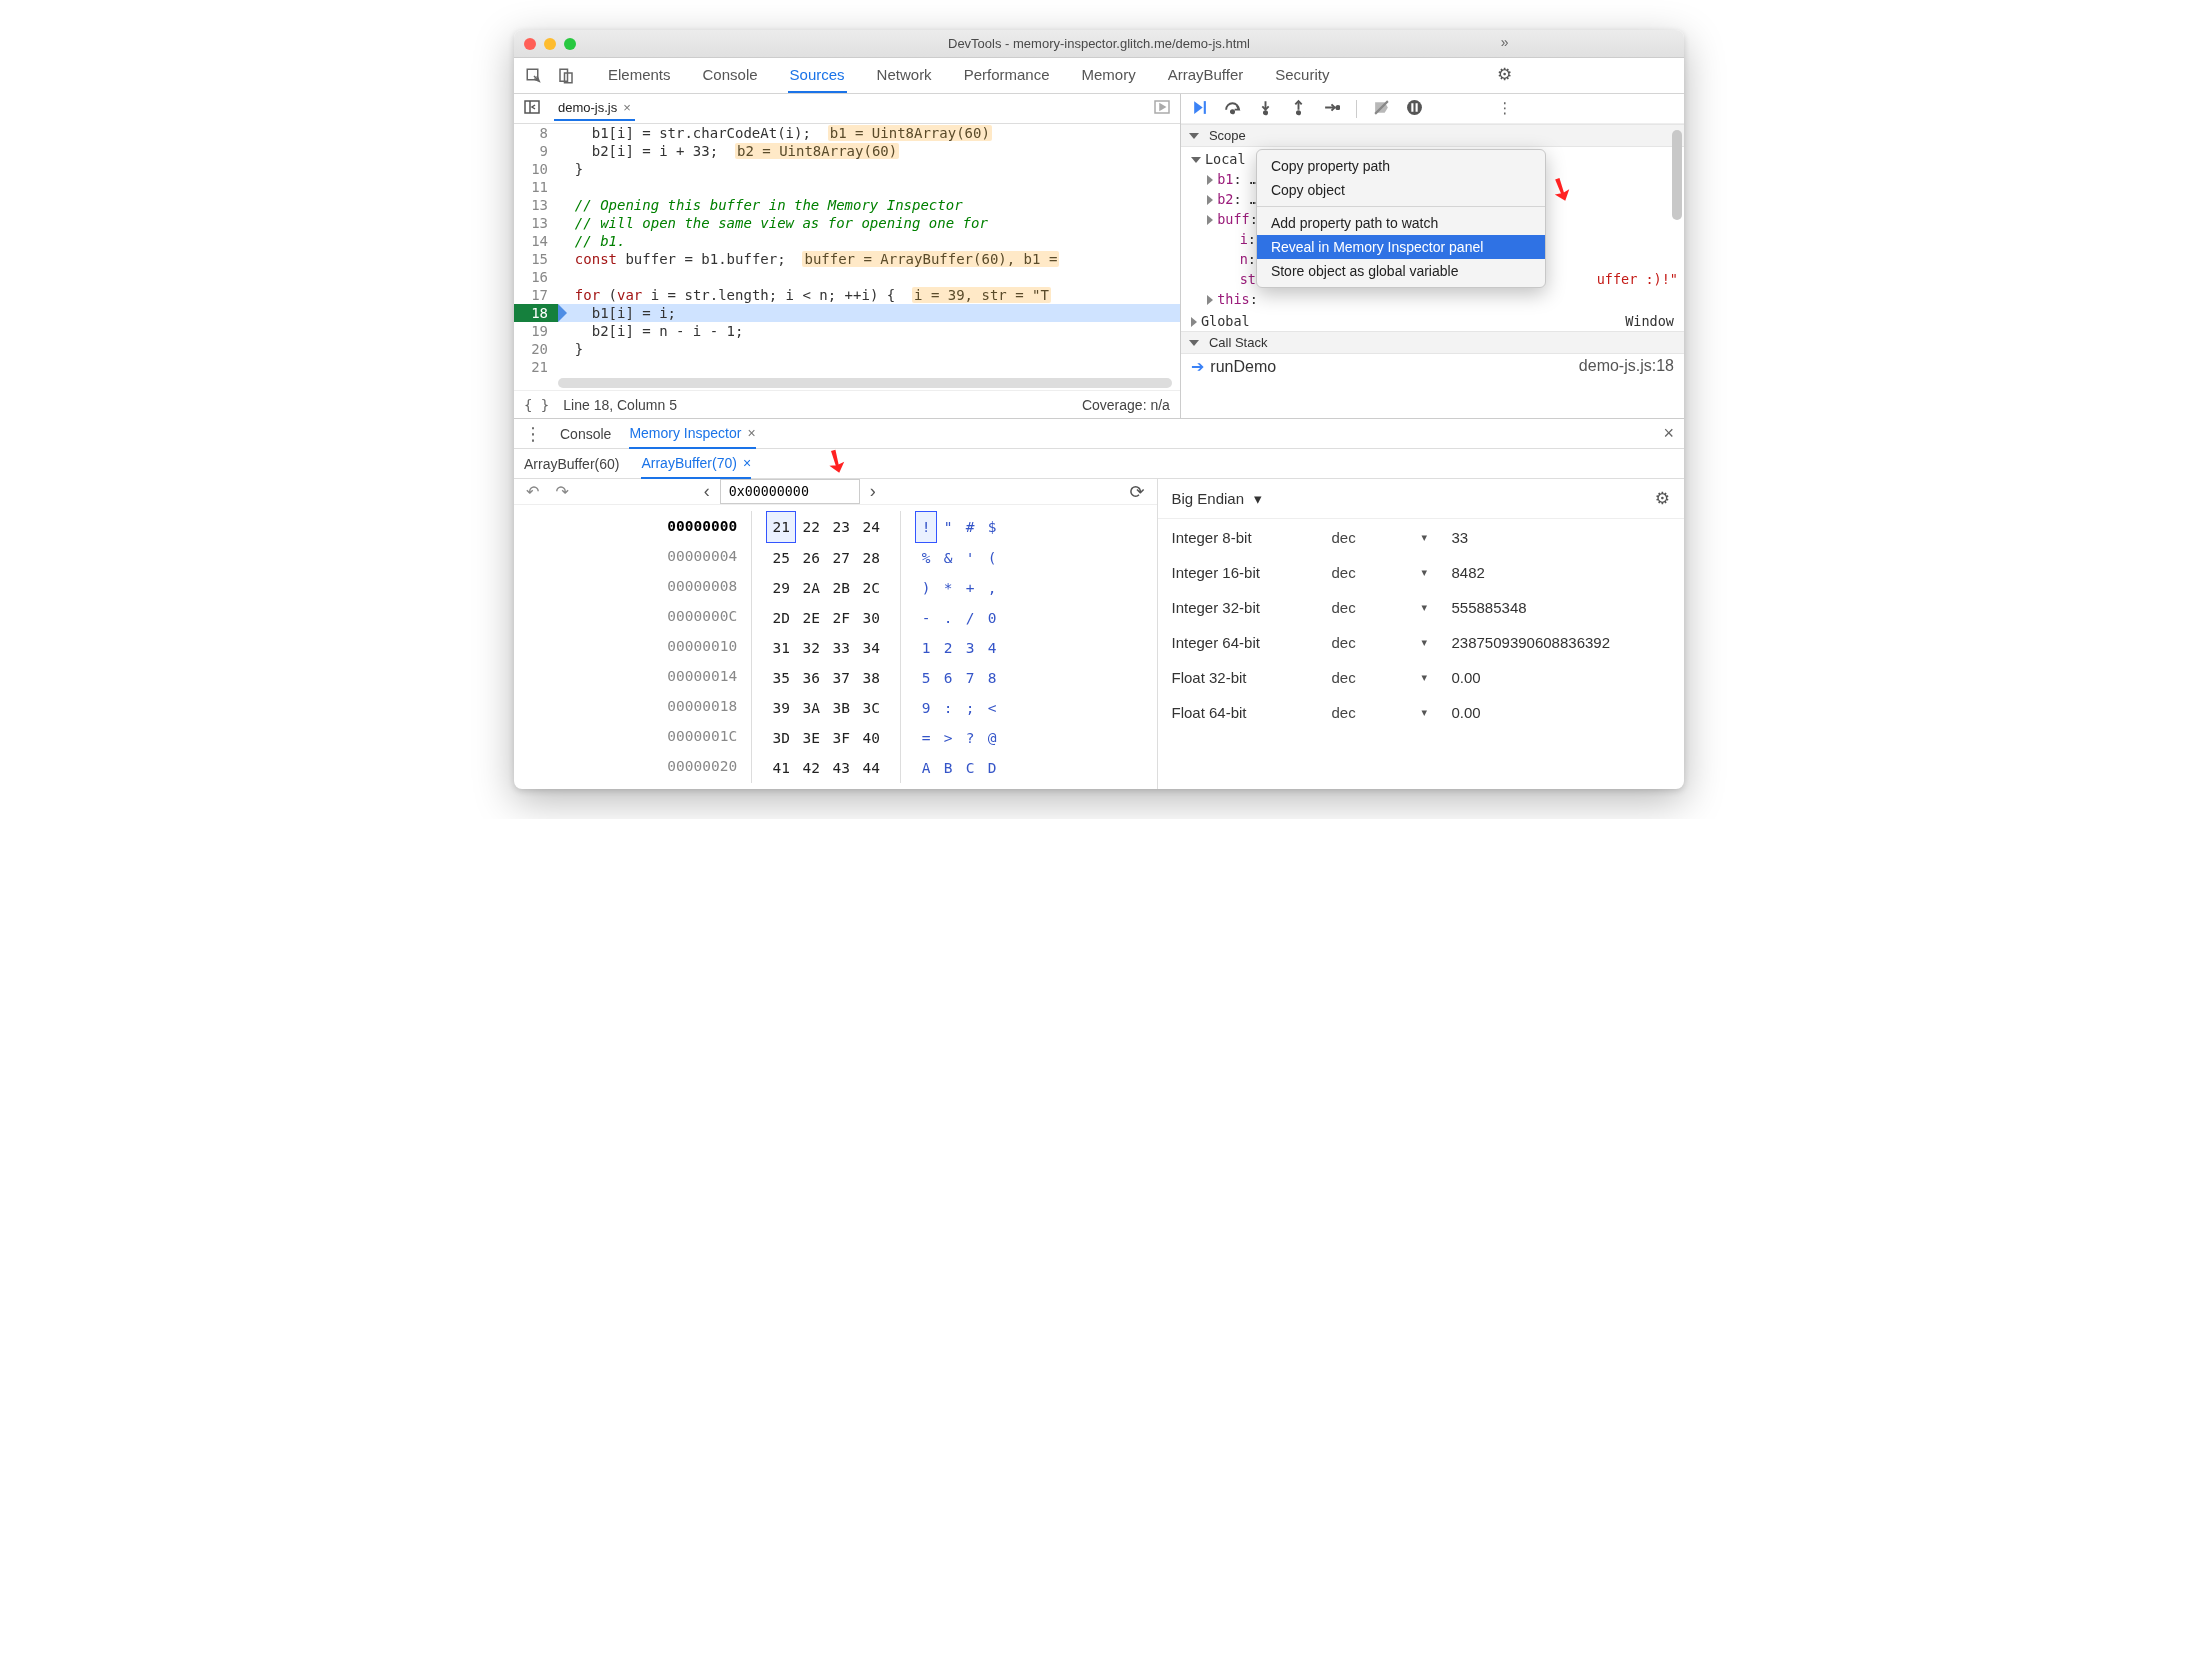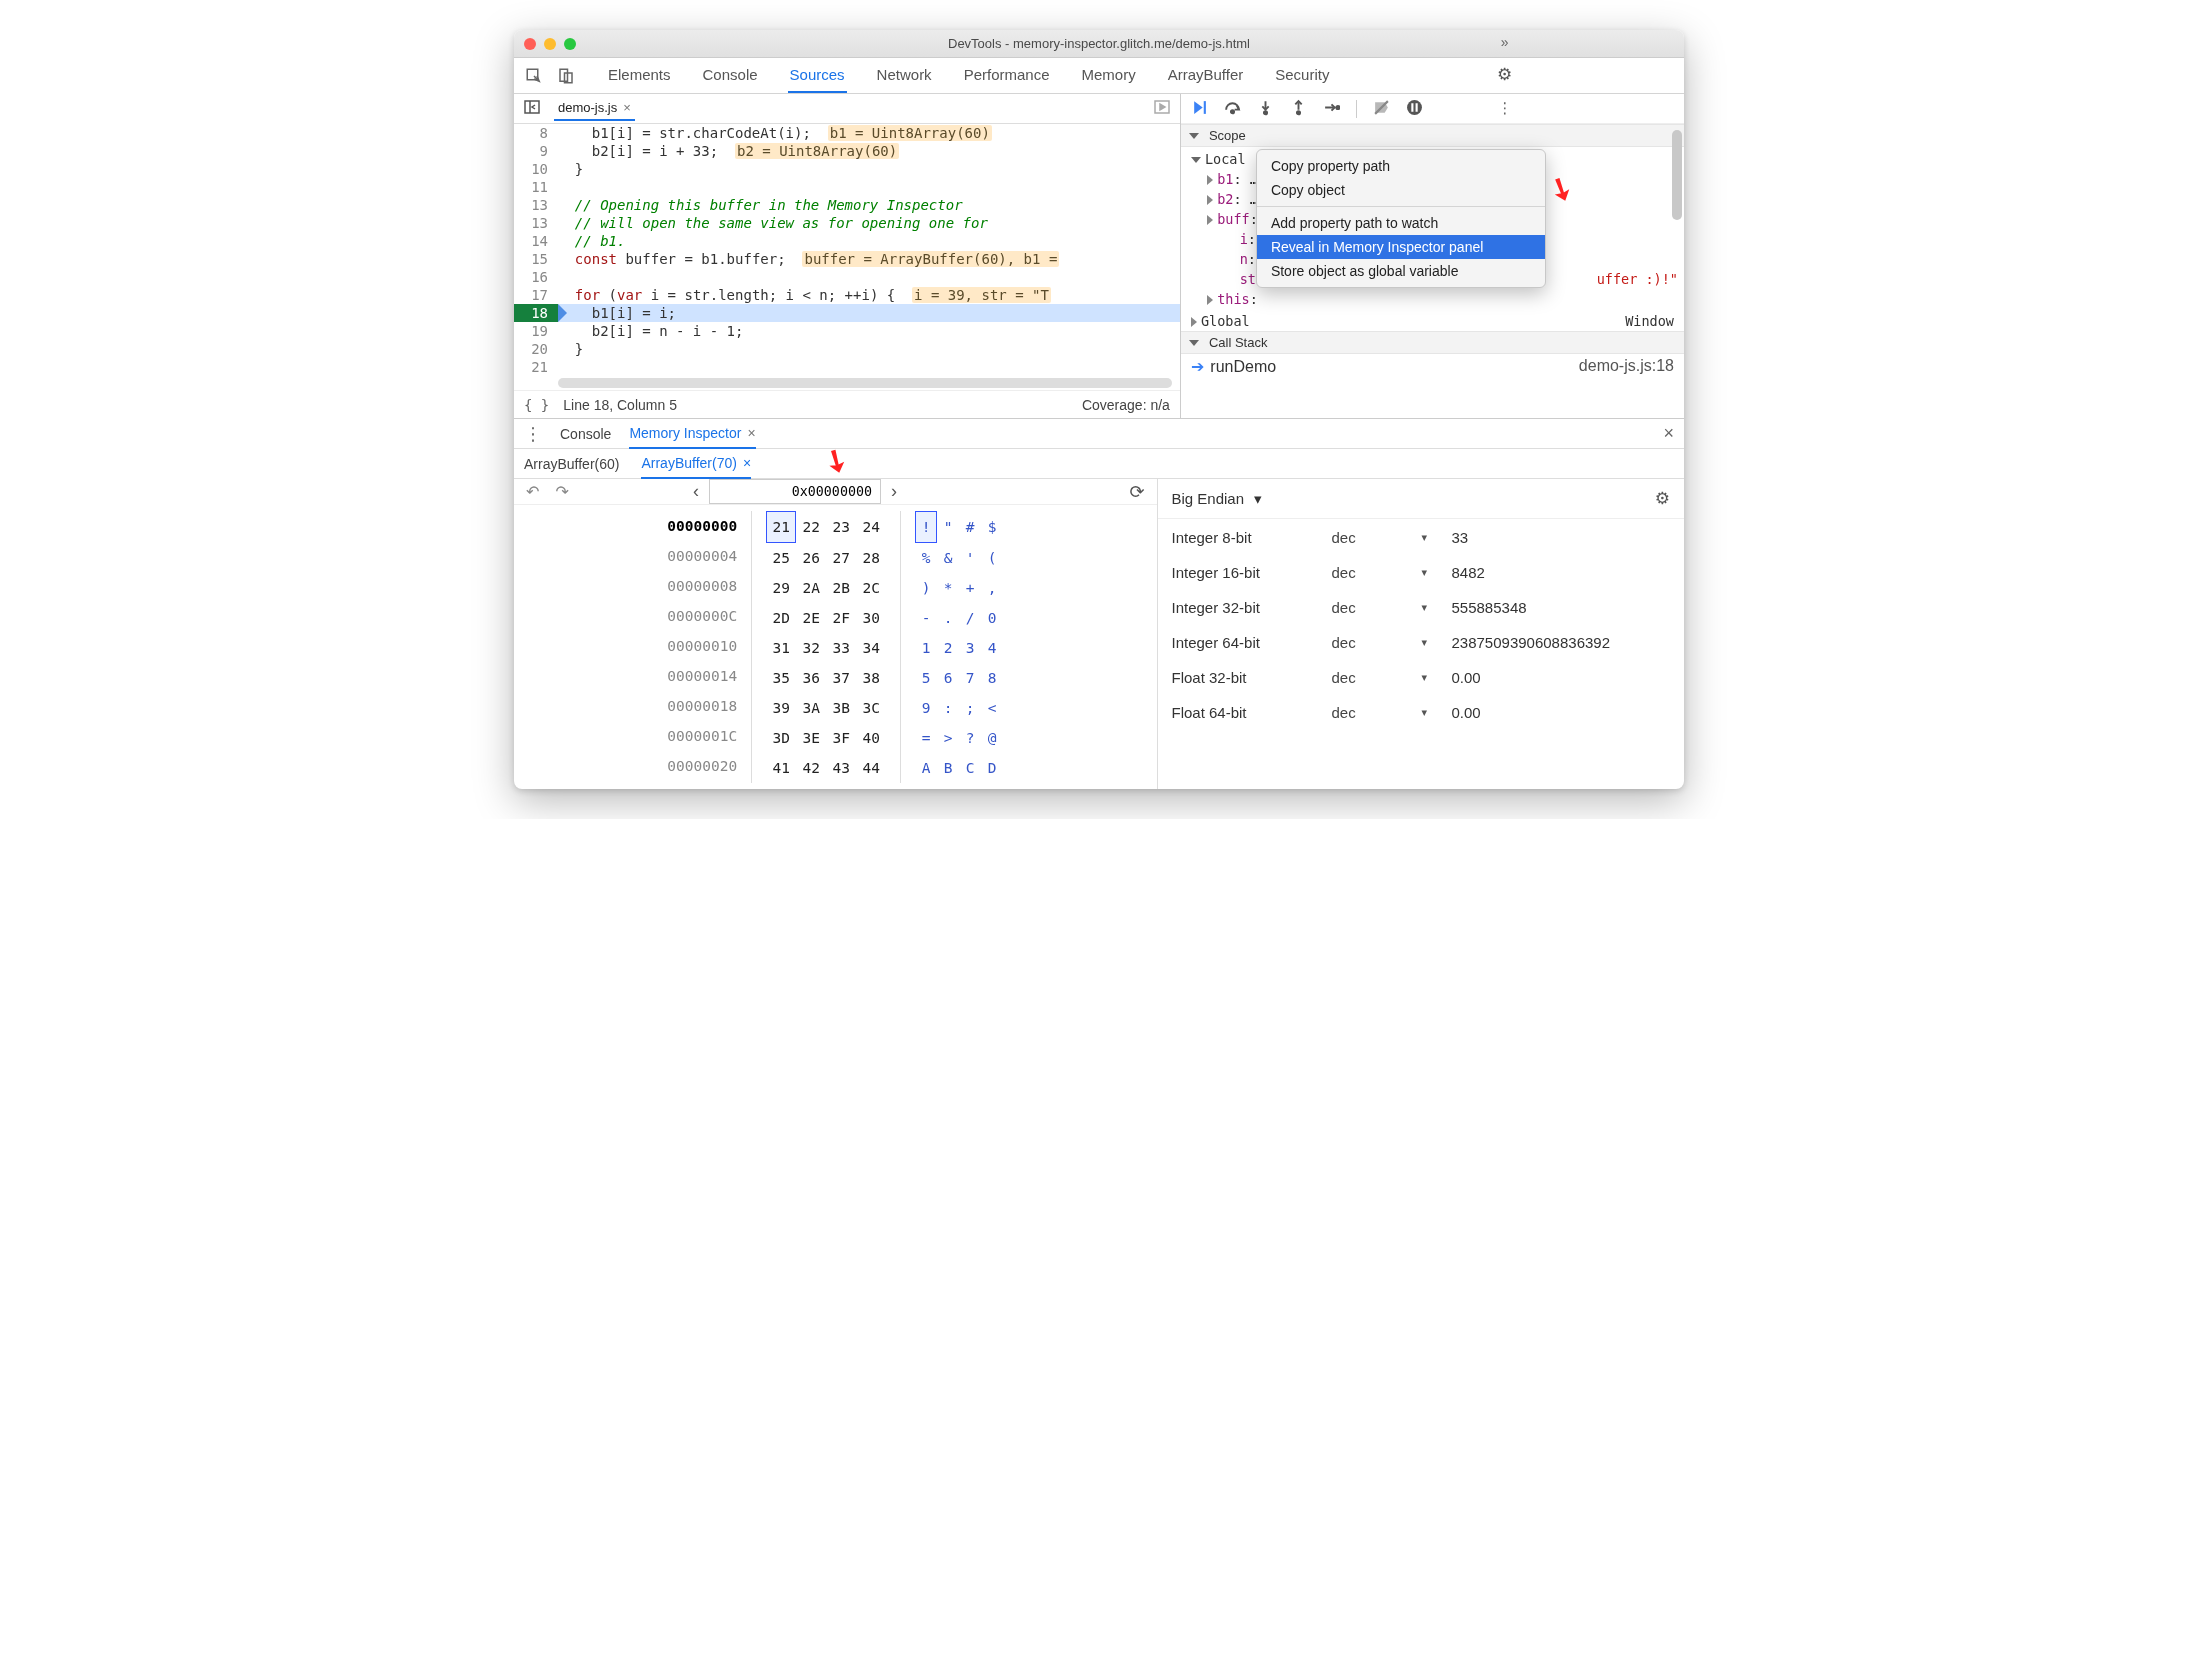--- a/index.html
+++ b/index.html
@@ -99,21 +99,21 @@
   .drawer-tabs .drawer-close{margin-left:auto; color:#666; font-size:18px;}
   .buf-tabs{height:30px; display:flex; align-items:flex-start; gap:20px; padding:0 10px; border-bottom:1px solid #ddd; font-size:14px; position:relative;}
   .buf-tabs .btab{padding:6px 0; color:#444; display:flex; align-items:center; gap:6px;}
   .buf-tabs .btab.active{color:#1a73e8; border-bottom:2px solid #1a73e8;}
   .mem-split{display:flex; height:310px;}
   .mem-left{flex:0 0 55%; border-right:1px solid #ddd; display:flex; flex-direction:column;}
   .mem-right{flex:1; display:flex; flex-direction:column;}
   .mem-nav{height:40px; display:flex; align-items:center; gap:16px; padding:0 12px; border-bottom:1px solid #eee;}
   .mem-nav .histicon{color:#888; font-size:16px;}
   .mem-nav .addrgroup{display:flex; align-items:center; gap:10px; margin:0 auto;}
-  .mem-nav .addrinput{border:1px solid #ccc; width:172px; padding:4px 8px; font-family:Menlo,monospace; text-align:right;}
+  .mem-nav .addrinput{border:1px solid #ccc; width:140px; padding:4px 8px; font-family:Menlo,monospace; text-align:left;}
   .mem-nav .refresh{margin-left:auto; font-size:18px; color:#555;}
   .hex-area{padding:6px 10px; font-family:Menlo,monospace; font-size:14.5px; line-height:30px; display:flex;justify-content:center;}
   .hex-col-addr{color:#888; padding-right:14px;}
   .hex-col-addr .first{color:#000; font-weight:bold;}
   .hex-col-bytes{padding:0 14px; border-left:1px solid #ddd; border-right:1px solid #ddd;}
   .hex-col-bytes .byte{display:inline-block; width:30px; text-align:center; color:#222;}
   .hex-col-bytes .byte.sel{border:1.5px solid #35f; background:#eaf1ff;}
   .hex-col-ascii{padding-left:14px; color:#3555c8;}
   .hex-col-ascii .ch{display:inline-block; width:22px; text-align:center;}
   .hex-col-ascii .ch.sel{border:1.5px solid #35f; background:#eaf1ff;}

